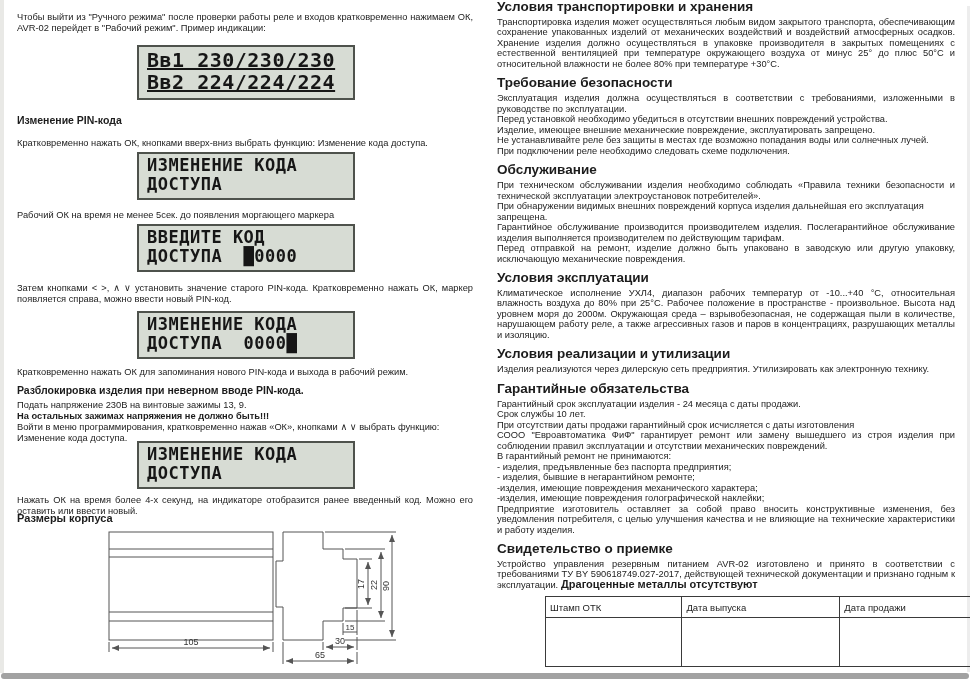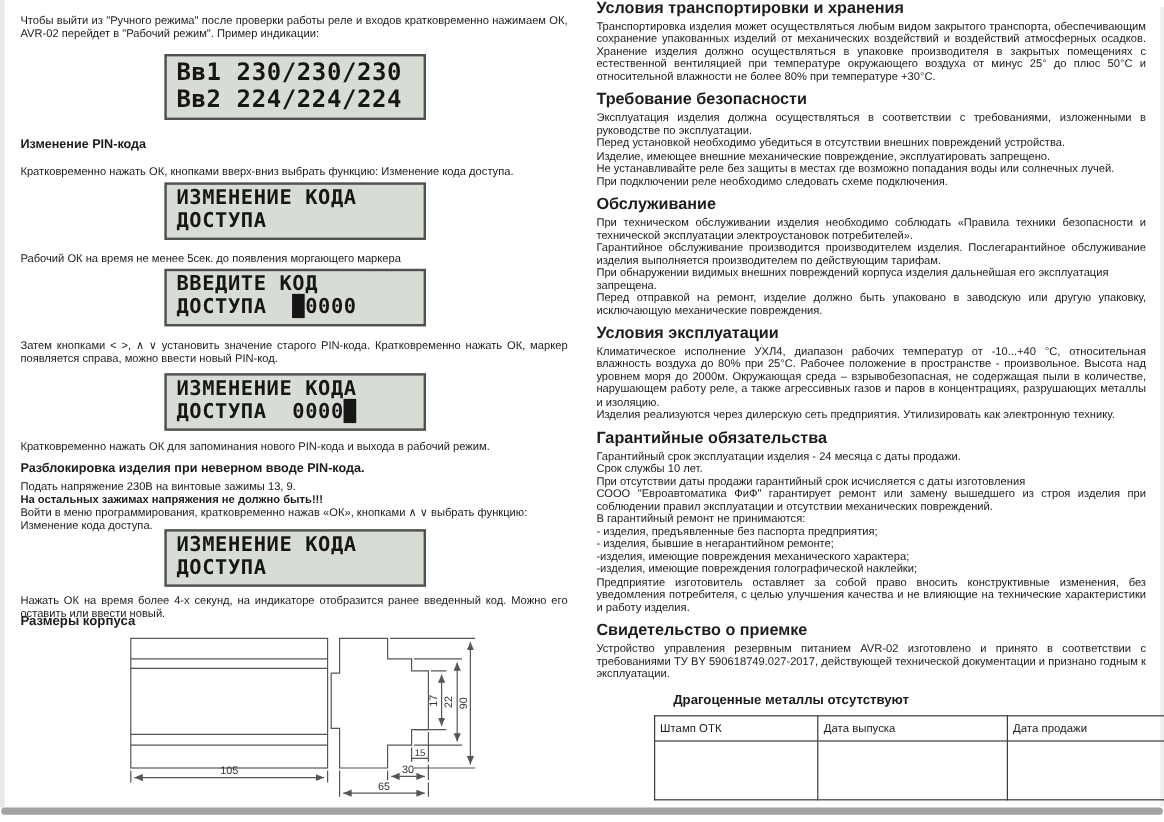--- a/index.html
+++ b/index.html
@@ -24,21 +24,21 @@
   .dimhead{position:absolute;left:7px;font-size:11px;font-weight:bold;margin:0;}
   
   .lcd{
     position:absolute;left:127px;width:218px;box-sizing:border-box;
     background:#d7dcd4;border:2px solid #4e524c;padding:2px 8px 4px;
   }
   .lcd .ln{
     display:block;font-family:"DejaVu Sans Mono", monospace;font-weight:bold;
     color:#161616;font-size:17px;line-height:1.12;letter-spacing:0.5px;white-space:pre;
   }
-  .lcd.big .ln{font-size:20px;}
+  .lcd.big .ln{font-size:20px;text-decoration:underline;}
   
   .drawing{position:absolute;left:0;top:524px;}
   .drawing text{font-family:"Liberation Sans", sans-serif;font-size:9px;fill:#333;}
   
   .metals{position:absolute;left:497px;top:578px;width:456px;padding-left:48px;}
   .metals-title{font-size:11px;font-weight:bold;margin:0 0 6px 16px;}
   table.otk{border-collapse:collapse;width:453px;table-layout:fixed;}
   table.otk th, table.otk td{border:1px solid #3a3a3a;font-weight:normal;font-size:9.5px;padding:3px 4px;text-align:left;}
   table.otk th{height:14px;}
   table.otk td{height:42px;}
@@ -158,29 +158,30 @@
       <h2 class="h2">Требование безопасности</h2>
       <p class="body just">Эксплуатация изделия должна осуществляться в соответствии с требованиями, изложенными в руководстве по эксплуатации.</p>
       <p class="body">Перед установкой необходимо убедиться в отсутствии внешних повреждений устройства.</p>
       <p class="body">Изделие, имеющее внешние механические повреждение, эксплуатировать запрещено.</p>
       <p class="body">Не устанавливайте реле без защиты в местах где возможно попадания воды или солнечных лучей.</p>
       <p class="body">При подключении реле необходимо следовать схеме подключения.</p>
     </div>
     <div>
       <h2 class="h2">Обслуживание</h2>
       <p class="body just">При техническом обслуживании изделия необходимо соблюдать «Правила техники безопасности и технической эксплуатации электроустановок потребителей».</p>
+      <p class="body">При обнаружении видимых внешних повреждений корпуса изделия дальнейшая его эксплуатация запрещена.</p>
       <p class="body just">Гарантийное обслуживание производится производителем изделия. Послегарантийное обслуживание изделия выполняется производителем по действующим тарифам.</p>
-      <p class="body">При обнаружении видимых внешних повреждений корпуса изделия дальнейшая его эксплуатация запрещена.</p>
       <p class="body just">Перед отправкой на ремонт, изделие должно быть упаковано в заводскую или другую упаковку, исключающую механические повреждения.</p>
     </div>
     <div>
       <h2 class="h2">Условия эксплуатации</h2>
       <p class="body just">Климатическое исполнение УХЛ4, диапазон рабочих температур от -10...+40 °С, относительная влажность воздуха до 80% при 25°С. Рабочее положение в пространстве - произвольное. Высота над уровнем моря до 2000м. Окружающая среда – взрывобезопасная, не содержащая пыли в количестве, нарушающем работу реле, а также агрессивных газов и паров в концентрациях, разрушающих металлы и изоляцию.</p>
     </div>
     <div>
+      <h2 class="h2">Условия реализации и утилизации</h2>
       <p class="body">Изделия реализуются через дилерскую сеть предприятия. Утилизировать как электронную технику.</p>
     </div>
     <div>
       <h2 class="h2">Гарантийные обязательства</h2>
       <p class="body">Гарантийный срок эксплуатации изделия - 24 месяца с даты продажи.</p>
       <p class="body">Срок службы 10 лет.</p>
       <p class="body">При отсутствии даты продажи гарантийный срок исчисляется с даты изготовления</p>
       <p class="body just">СООО "Евроавтоматика ФиФ" гарантирует ремонт или замену вышедшего из строя изделия при соблюдении правил эксплуатации и отсутствии механических повреждений.</p>
       <p class="body">В гарантийный ремонт не принимаются:</p>
       <p class="body">- изделия, предъявленные без паспорта предприятия;</p>

